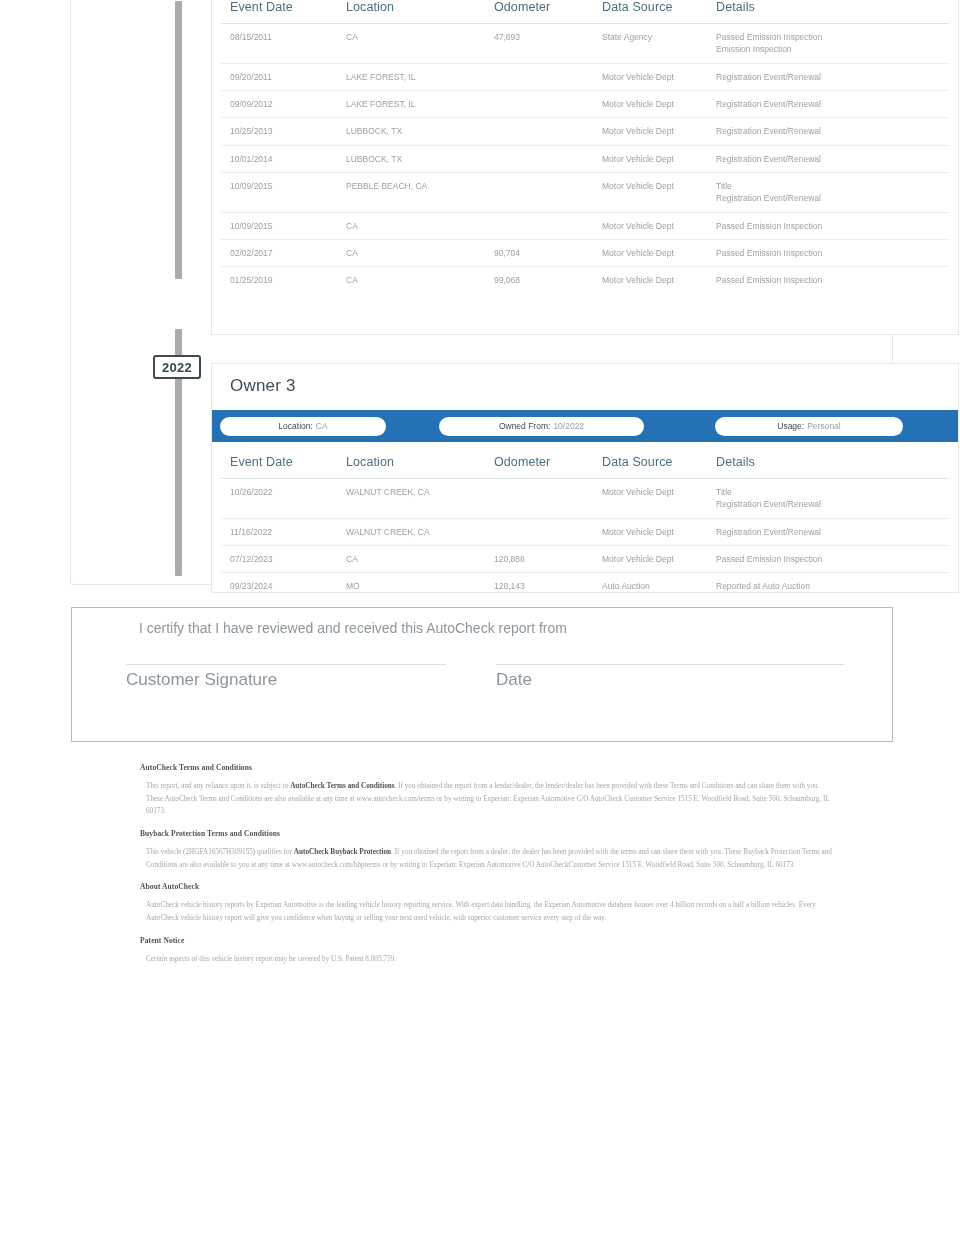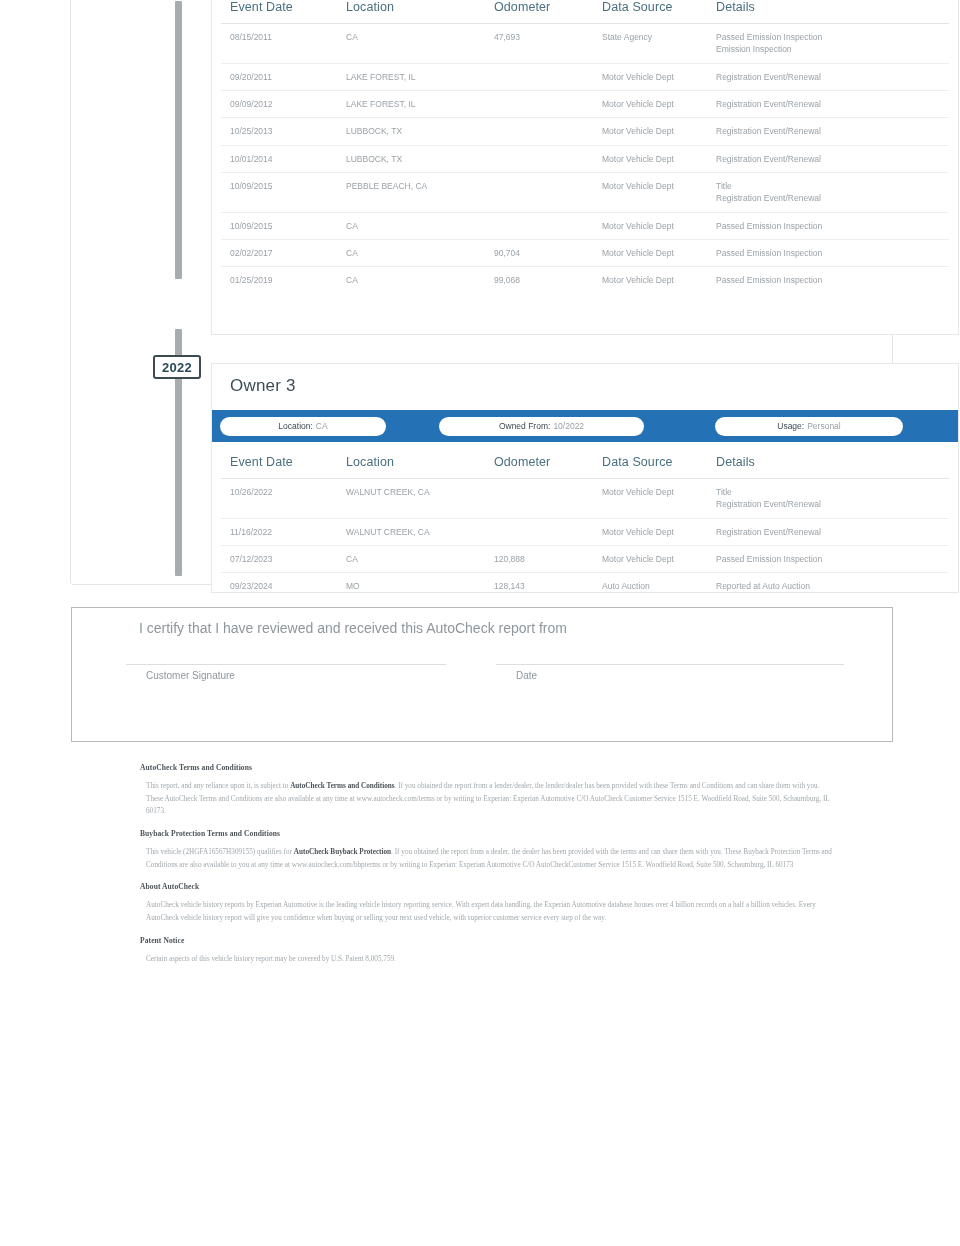--- a/index.html
+++ b/index.html
@@ -171,23 +171,22 @@
     position: absolute;
     height: 1px;
     background: #dcdfe1;
     top: 56px;
   }
   #sig-line-left  { left: 54px; width: 320px; }
   #sig-line-right { left: 424px; width: 348px; }
   .sig-label {
     position: absolute;
     top: 62px;
-    font-size: 10px;
+    font-size: 17px;
     color: #8e979d;
-    margin-left: 20px;
   }
   #sig-label-left  { left: 54px; }
   #sig-label-right { left: 424px; }
 
   
   #legal {
     position: absolute;
     left: 140px;
     top: 761px;
     width: 700px;

